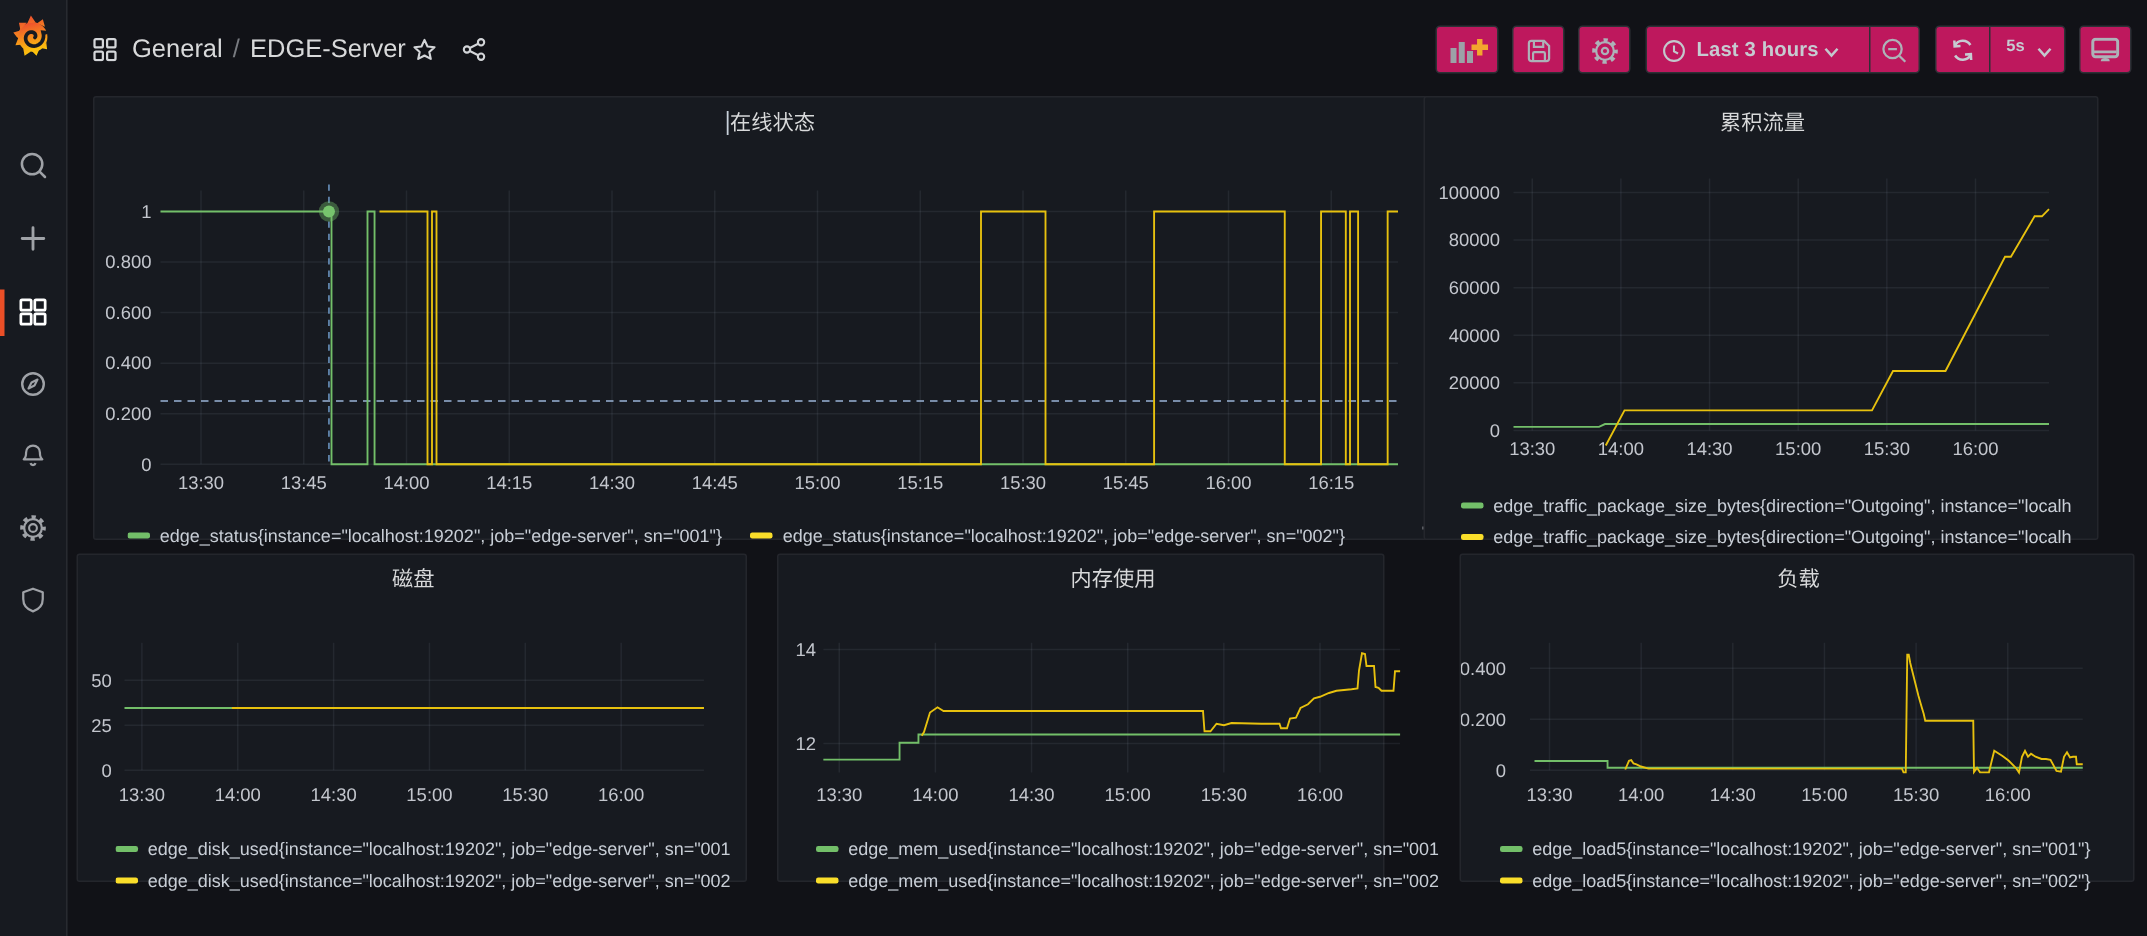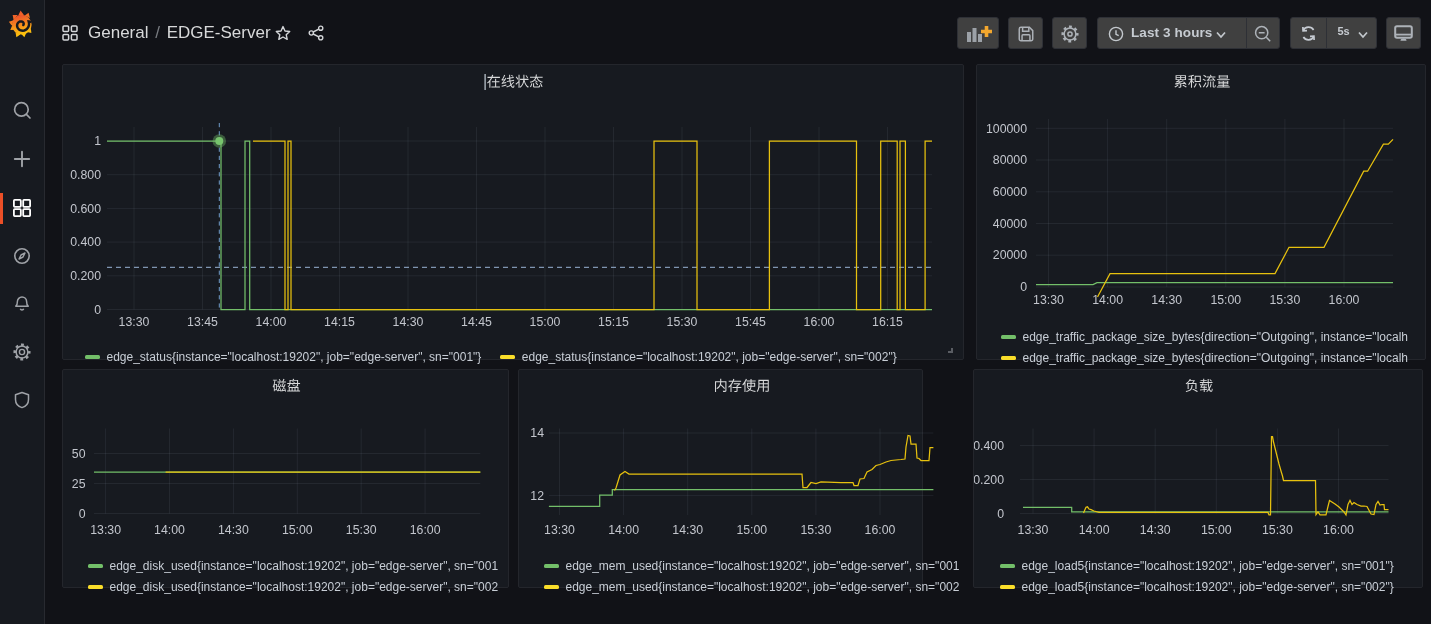--- a/index.html
+++ b/index.html
@@ -1,21 +1,21 @@
 <!DOCTYPE html>
 <html><head><meta charset="utf-8"><style>
 * { margin:0; padding:0; box-sizing:border-box; }
 html,body { width:1431px; height:624px; background:#111217; font-family:"Liberation Sans",sans-serif; overflow:hidden; position:relative; }
 .sidebar { position:absolute; left:0; top:0; width:45px; height:624px; background:#171a20; border-right:1px solid #282a30; }
 .logo { position:absolute; left:7px; top:9px; width:30px; height:30px; }
 .sbi { position:absolute; left:12px; width:20px; height:20px; }
 .active-bar { position:absolute; left:0; top:193px; width:3px; height:31px; background:#eb4f27; }
 .navbar { position:absolute; left:0; top:0; width:1431px; height:56px; }
 .nvi { position:absolute; width:16px; height:16px; }
-.btn { position:absolute; top:17px; height:31.5px; background:#404040; border:1px solid #2e3036; border-radius:3px; }
+.btn { position:absolute; top:17px; height:31.5px; background:#be185d; border:1px solid #2e3036; border-radius:3px; }
 .panel { position:absolute; background:#171a20; border:1px solid #24262c; border-radius:2px; }
 .panel svg { position:absolute; left:0; top:0; }
 .ax { font-size:12.3px; fill:#c3c6cd; font-weight:500; font-family:"Liberation Sans",sans-serif; }
 .leg { position:absolute; height:16px; line-height:16px; white-space:nowrap; overflow:hidden; font-size:12px; color:#c8ced6;margin-top:14px; }
 .sw { display:inline-block; width:14.5px; height:4px; border-radius:1.5px; margin-right:7px; vertical-align:2px; }
 </style></head>
 <body>
 <svg width="0" height="0" style="position:absolute">
     <defs>
 <path id="g0" d="M391 840C377 789 359 736 338 685H63V613H305C241 485 153 366 38 286C50 269 69 237 77 217C119 247 158 281 193 318V-76H268V407C315 471 356 541 390 613H939V685H421C439 730 455 776 469 821ZM598 561V368H373V298H598V14H333V-56H938V14H673V298H900V368H673V561Z"></path>
@@ -190,21 +190,21 @@
       <g fill="#d8d9da">
         <use href="#g0" transform="translate(423.6,21.6) scale(0.01420,-0.01420)"></use>
         <use href="#g1" transform="translate(437.8,21.6) scale(0.01420,-0.01420)"></use>
         <use href="#g2" transform="translate(452.0,21.6) scale(0.01420,-0.01420)"></use>
         <use href="#g3" transform="translate(466.2,21.6) scale(0.01420,-0.01420)"></use>
       </g>
       <path d="M890,288 v-5 h-2 v3 h-3 v2 z" fill="#5a5d63"></path>
     </svg>
     <div class="leg" style="left:22px;top:270px;width:876px"><span class="sw" style="background:#73bf69"></span><span class="lt">edge_status{instance="localhost:19202", job="edge-server", sn="001"}</span><span class="sw" style="background:#fade2a;margin-left:19px"></span><span class="lt">edge_status{instance="localhost:19202", job="edge-server", sn="002"}</span></div>
   </div>
-<div class="panel" style="left:976px;top:64px;width:450px;height:296px">
+<div class="panel" style="left:949px;top:64px;width:450px;height:296px">
     <svg width="450" height="296" viewBox="0 0 450 296">
       <path d="M71.5,54 V222 M130.6,54 V222 M189.7,54 V222 M248.8,54 V222 M307.9,54 V222 M367.0,54 V222" stroke="rgba(210,220,255,0.07)" fill="none"></path>
       <path d="M59,63.3 H416 M59,95.0 H416 M59,126.8 H416 M59,158.5 H416 M59,190.2 H416 M59,222.0 H416" stroke="rgba(210,220,255,0.07)" fill="none"></path>
       <text x="50" y="67.5" text-anchor="end" class="ax">100000</text>
       <text x="50" y="99.2" text-anchor="end" class="ax">80000</text>
       <text x="50" y="131.0" text-anchor="end" class="ax">60000</text>
       <text x="50" y="162.7" text-anchor="end" class="ax">40000</text>
       <text x="50" y="194.4" text-anchor="end" class="ax">20000</text>
       <text x="50" y="226.2" text-anchor="end" class="ax">0</text>
       <text x="71.5" y="238.5" text-anchor="middle" class="ax">13:30</text>
@@ -218,21 +218,21 @@
       <g fill="#d8d9da">
         <use href="#g4" transform="translate(196.6,21.6) scale(0.01420,-0.01420)"></use>
         <use href="#g5" transform="translate(210.8,21.6) scale(0.01420,-0.01420)"></use>
         <use href="#g6" transform="translate(225.0,21.6) scale(0.01420,-0.01420)"></use>
         <use href="#g7" transform="translate(239.2,21.6) scale(0.01420,-0.01420)"></use>
       </g>
     </svg>
     <div class="leg" style="left:24px;top:249.5px;width:420px"><span class="sw" style="background:#73bf69"></span><span class="lt">edge_traffic_package_size_bytes{direction="Outgoing", instance="localh</span></div>
     <div class="leg" style="left:24px;top:271px;width:420px"><span class="sw" style="background:#fade2a"></span><span class="lt">edge_traffic_package_size_bytes{direction="Outgoing", instance="localh</span></div>
   </div>
-<div class="panel" style="left:62px;top:369px;width:447px;height:219px">
+<div class="panel" style="left:51px;top:369px;width:447px;height:219px">
     <svg width="447" height="219" viewBox="0 0 447 219">
       <path d="M42.6,58.5 V143.5 M106.5,58.5 V143.5 M170.4,58.5 V143.5 M234.3,58.5 V143.5 M298.2,58.5 V143.5 M362.1,58.5 V143.5" stroke="rgba(210,220,255,0.07)" fill="none"></path>
       <path d="M31,83.5 H417.3 M31,113.5 H417.3 M31,143.5 H417.3" stroke="rgba(210,220,255,0.07)" fill="none"></path>
       <text x="22.5" y="87.7" text-anchor="end" class="ax">50</text>
       <text x="22.5" y="117.7" text-anchor="end" class="ax">25</text>
       <text x="22.5" y="147.7" text-anchor="end" class="ax">0</text>
       <text x="42.6" y="164" text-anchor="middle" class="ax">13:30</text>
       <text x="106.5" y="164" text-anchor="middle" class="ax">14:00</text>
       <text x="170.4" y="164" text-anchor="middle" class="ax">14:30</text>
       <text x="234.3" y="164" text-anchor="middle" class="ax">15:00</text>

